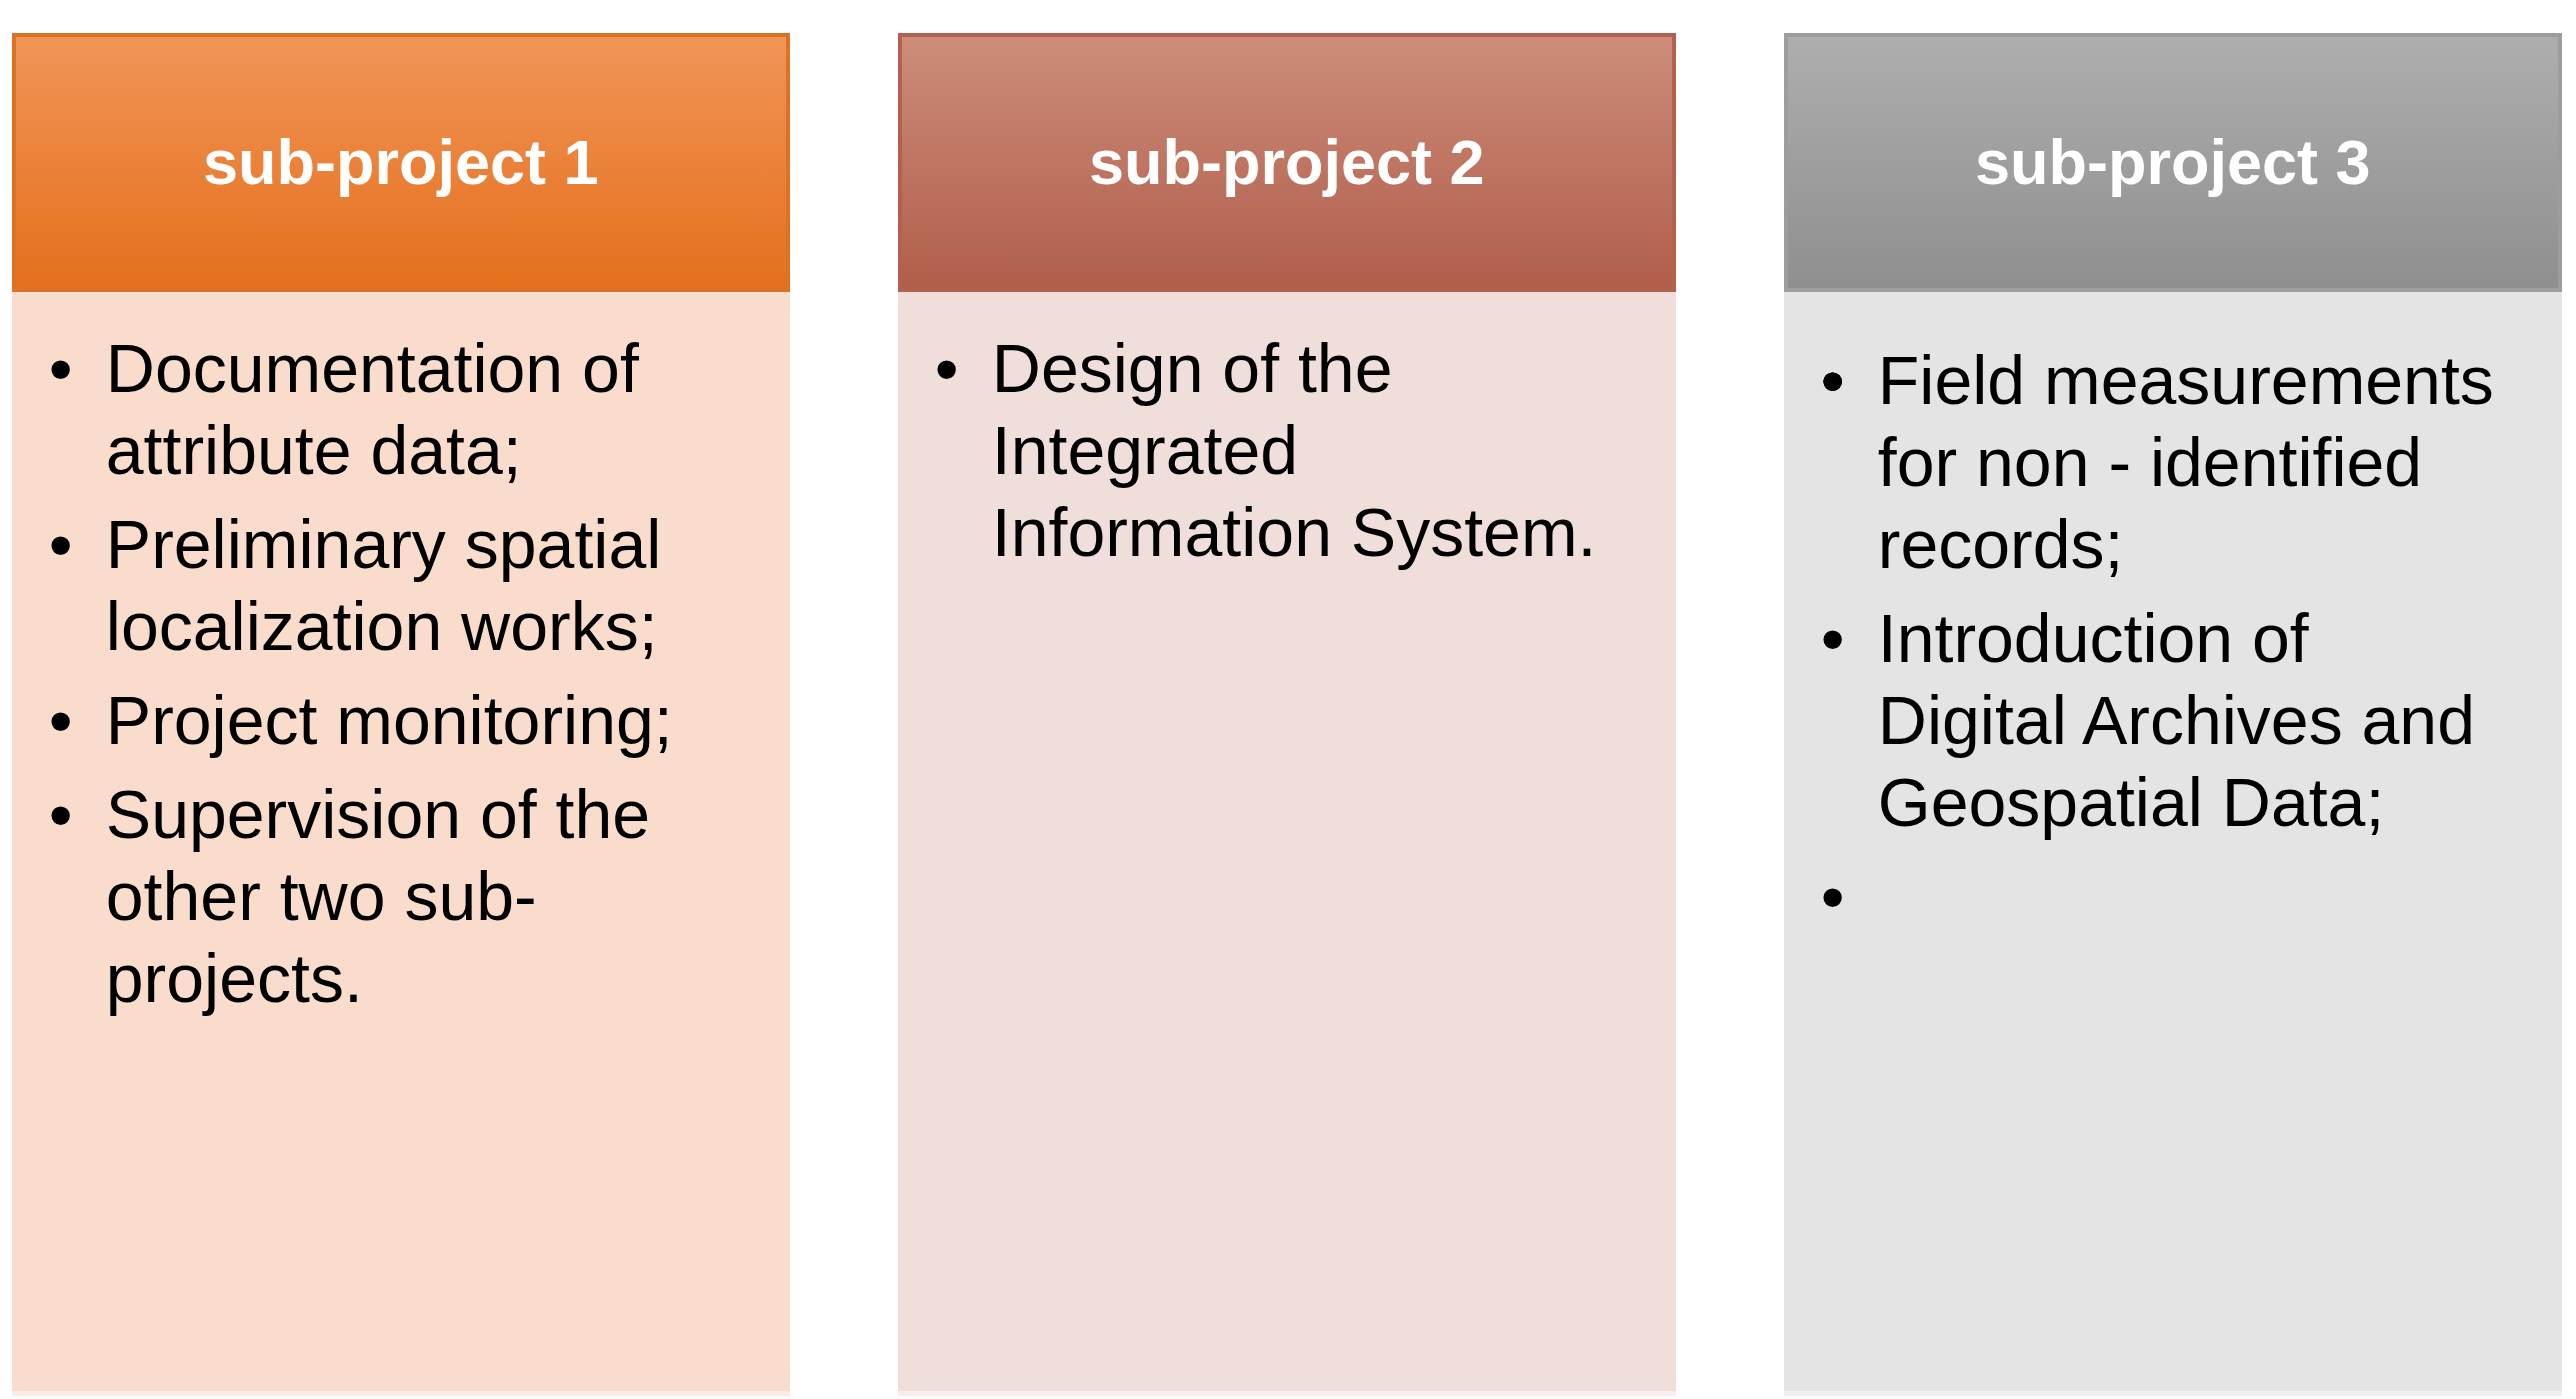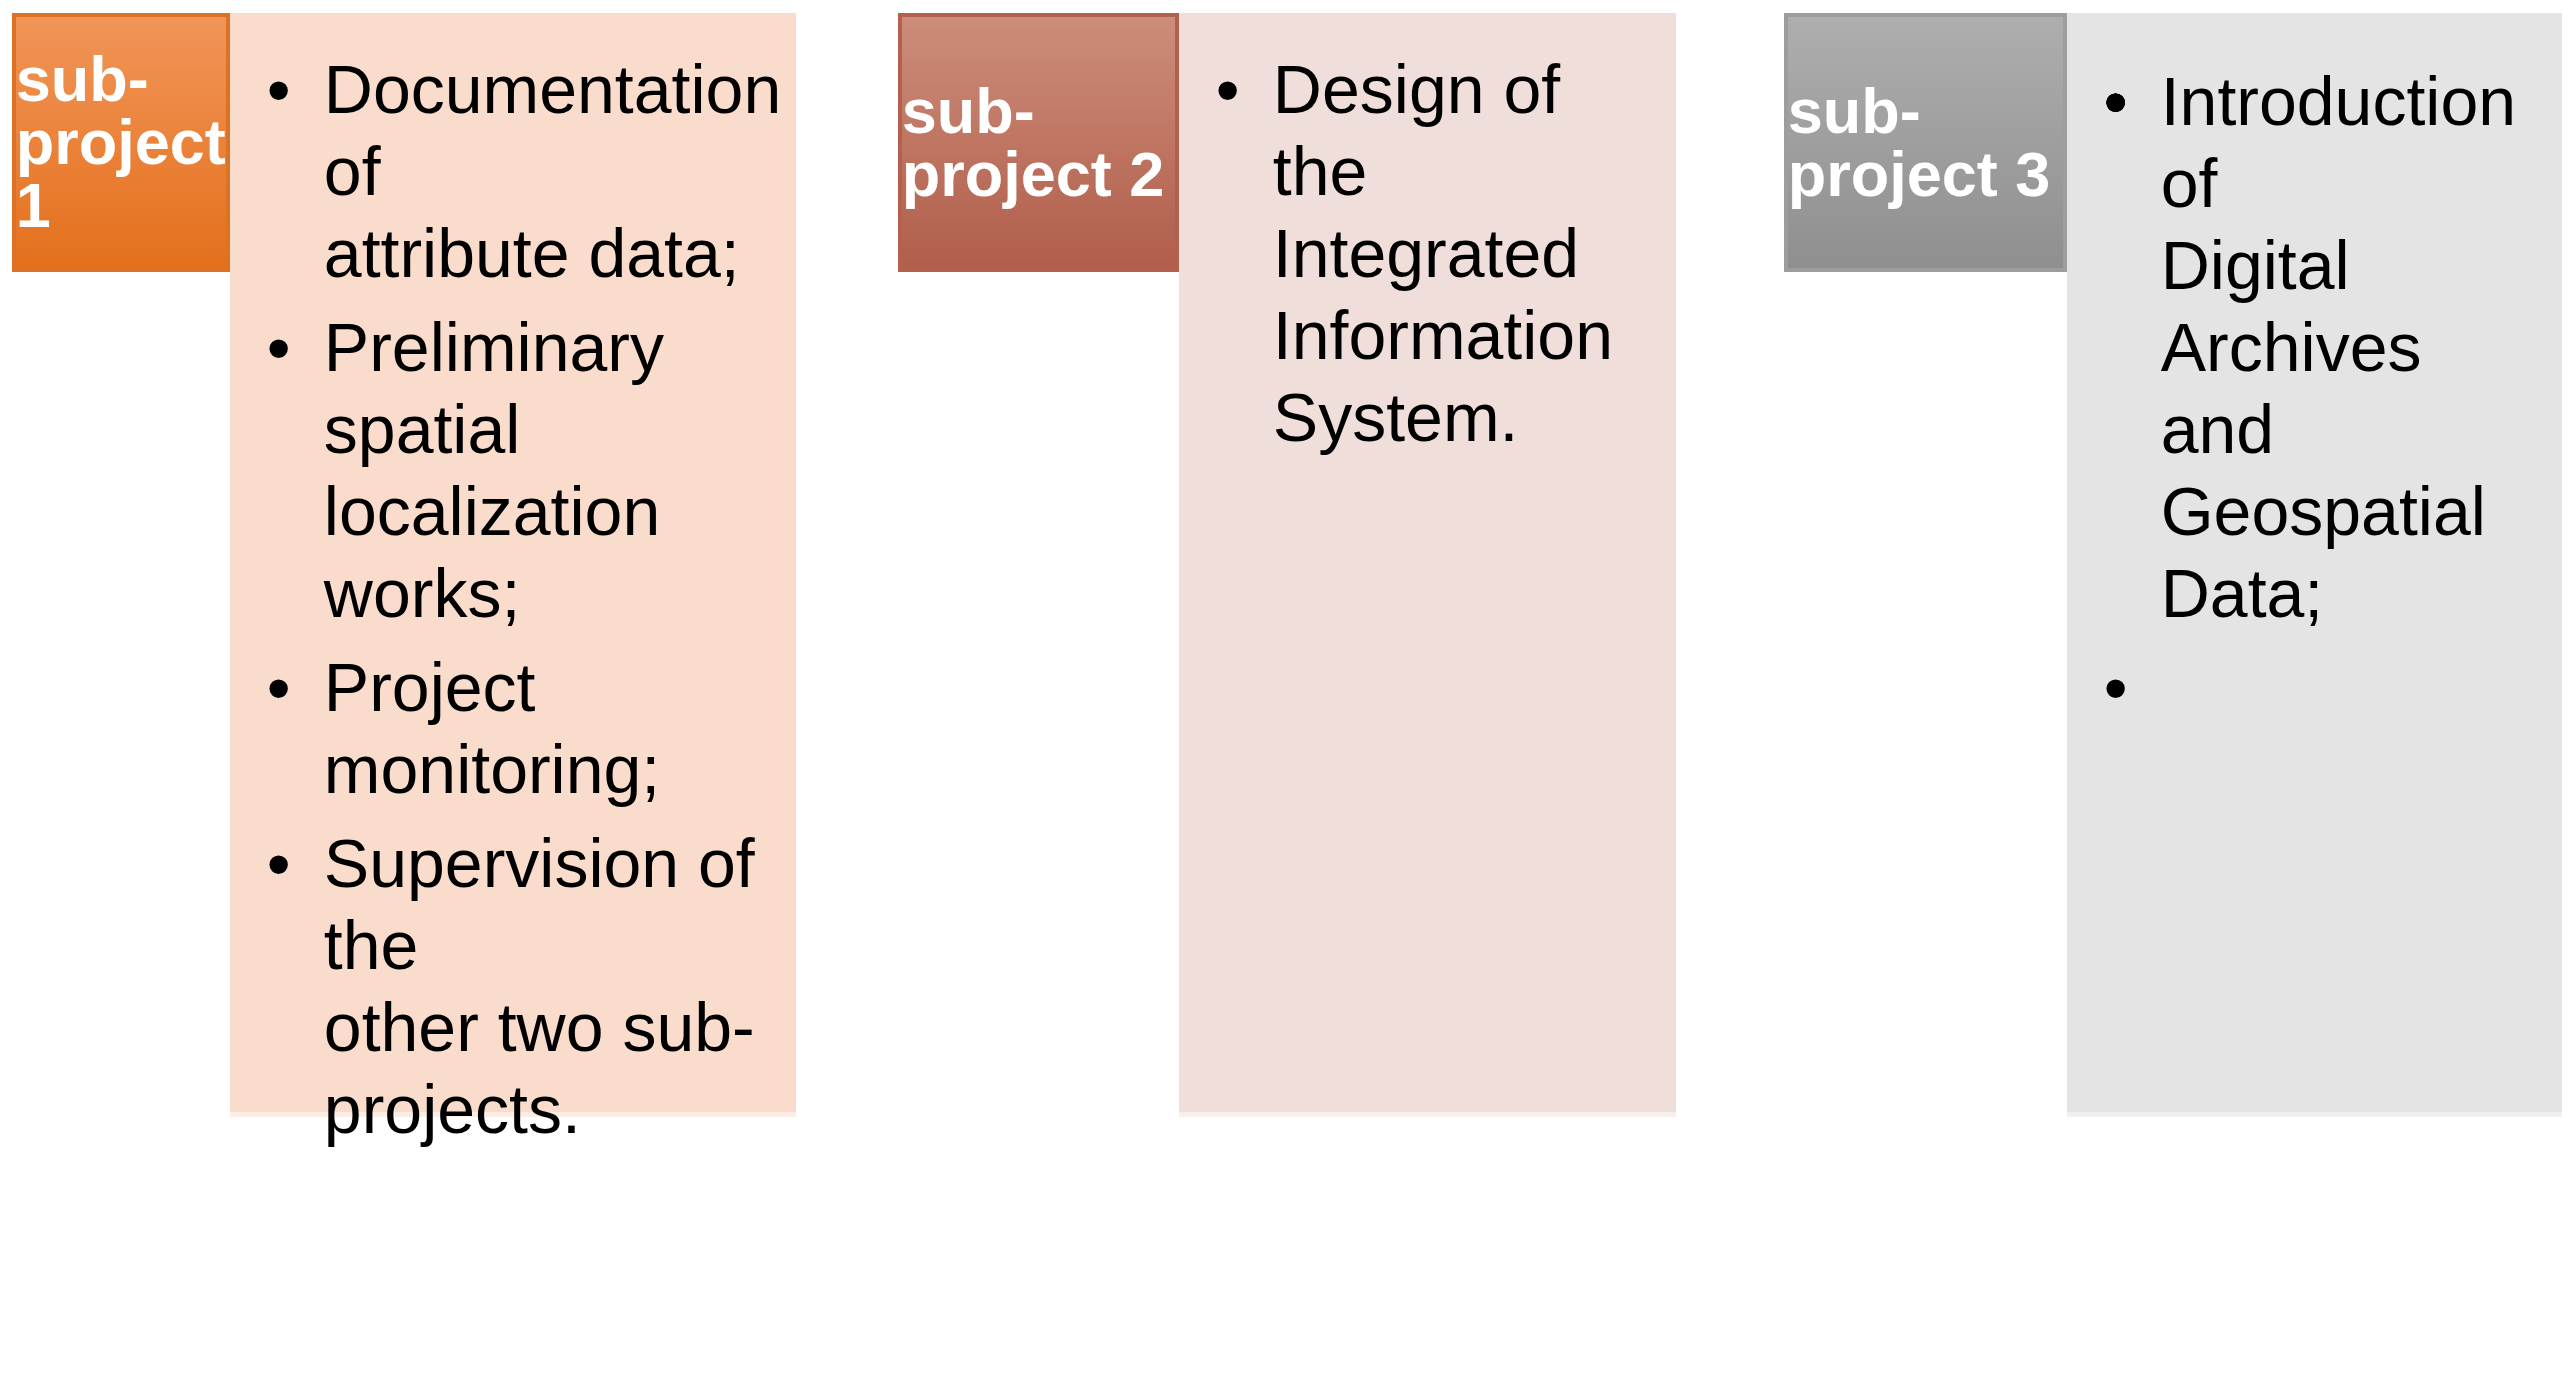--- a/index.html
+++ b/index.html
@@ -17,21 +17,22 @@
   .board {
     position: absolute;
     left: 11.8px;
     top: 13.3px;
     display: flex;
     gap: 108px;
   }
   .card {
     width: 778px;
     display: flex;
-    flex-direction: row;
+    flex-direction: column;
+    margin-top: 20px;
   }
   .card-header {
     box-sizing: border-box;
     height: 259px;
     border: 4.4px solid var(--hdr-border, #888);
     background: linear-gradient(180deg, var(--hdr-top, #ccc) 0%, var(--hdr-bottom, #999) 100%);
     display: flex;
     align-items: center;
     justify-content: center;
   }
@@ -108,21 +109,23 @@
   </section>
 
   <section class="card" style="--hdr-top: #AEAEAE; --hdr-bottom: #8F8F8F; --hdr-border: #9D9D9D; --body-bg: #E5E4E4; --body-edge: #F0EFEF;">
     <header class="card-header">
       <h2 class="card-title">sub-project 3</h2>
     </header>
     <div class="card-body">
       <ul class="bullets">
           <li><span class="dot">•</span></li>
           <li><span class="dot">•</span></li>
-          <li><span class="dot">•</span></li>
+          <li><span class="dot">•</span><span class="btxt">Field measurements
+for non - identified
+records;</span></li>
           <li><span class="dot">•</span><span class="btxt">Introduction of
 Digital Archives and
 Geospatial Data;</span></li>
           <li><span class="dot">•</span></li>
         </ul>
     </div>
   </section>
 
 </div>
 

